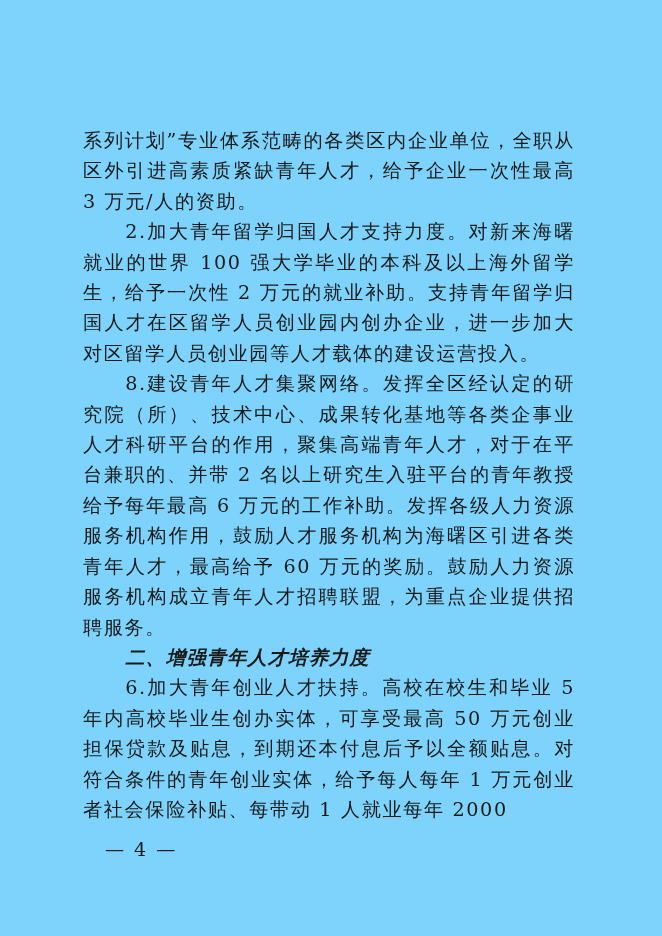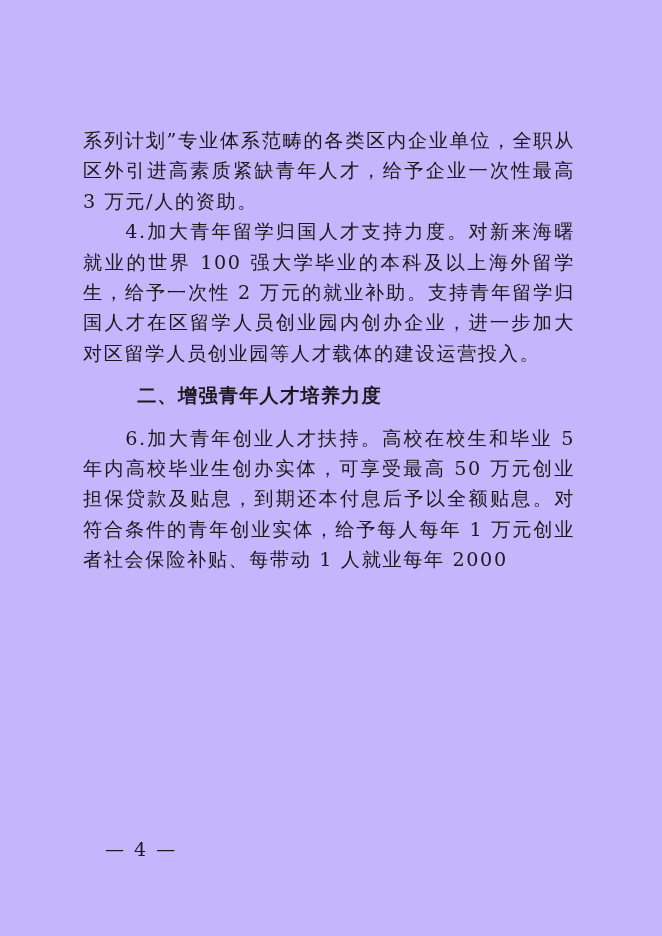--- a/index.html
+++ b/index.html
@@ -1,49 +1,52 @@
 <!DOCTYPE html>
 <html><head>
   <meta charset="utf-8">
   <style>
     html, body { margin: 0; padding: 0; background: #ffffff; }
     body { width: 662px; height: 936px; position: relative; overflow: hidden; }
     .page {
-      position: absolute; left: 0; top: 0; width: 662px; height: 936px; background: #c4b5fd;
+      position: absolute; left: 0; top: 0; width: 662px; height: 936px; background: #7dd3fc;
     }
     .text-block {
       position: absolute; left: 83px; top: 126px; width: 492px;
       font-family: "DejaVu Serif", "Liberation Serif", serif;
       font-size: 19.2px; line-height: 30.4px; color: #1a1a1a;
       text-align: justify; text-justify: inter-character;
       letter-spacing: 1.6px;
     }
     .para { margin: 0; }
     .indent { text-indent: 2.2em; }
     .lead { font-family: "DejaVu Serif", serif; font-weight: normal; }
     .heading {
-      margin: 12px; text-indent: 2.2em; font-family: "DejaVu Sans", "Liberation Sans", sans-serif;
-      font-weight: bold; letter-spacing: 1.2px;
+      margin: 0; text-indent: 2.2em; font-family: "DejaVu Sans", "Liberation Sans", sans-serif;
+      font-weight: bold; letter-spacing: 1.2px; font-style: italic;
     }
     .page-number {
       position: absolute; left: 105px; top: 838px;
       font-family: "DejaVu Serif", "Liberation Serif", serif;
       font-size: 19px; color: #1a1a1a; letter-spacing: 2px;
     }
   </style>
 </head>
 <body>
 
 <div class="page">
   <div class="text-block">
     <p class="para">
       <span>系列计划”专业体系范畴的各类区内企业单位，全职从区外引进高素质紧缺青年人才，给予企业一次性最高 3 万元/人的资助。</span>
     </p>
     <p class="para indent">
-      <span class="lead">4.加大青年留学归国人才支持力度。</span><span>对新来海曙就业的世界 100 强大学毕业的本科及以上海外留学生，给予一次性 2 万元的就业补助。支持青年留学归国人才在区留学人员创业园内创办企业，进一步加大对区留学人员创业园等人才载体的建设运营投入。</span>
+      <span class="lead">2.加大青年留学归国人才支持力度。</span><span>对新来海曙就业的世界 100 强大学毕业的本科及以上海外留学生，给予一次性 2 万元的就业补助。支持青年留学归国人才在区留学人员创业园内创办企业，进一步加大对区留学人员创业园等人才载体的建设运营投入。</span>
+    </p>
+    <p class="para indent">
+      <span class="lead">8.建设青年人才集聚网络。</span><span>发挥全区经认定的研究院（所）、技术中心、成果转化基地等各类企事业人才科研平台的作用，聚集高端青年人才，对于在平台兼职的、并带 2 名以上研究生入驻平台的青年教授给予每年最高 6 万元的工作补助。发挥各级人力资源服务机构作用，鼓励人才服务机构为海曙区引进各类青年人才，最高给予 60 万元的奖励。鼓励人力资源服务机构成立青年人才招聘联盟，为重点企业提供招聘服务。</span>
     </p>
     <p class="heading">二、增强青年人才培养力度</p>
     <p class="para indent">
       <span class="lead">6.加大青年创业人才扶持。</span><span>高校在校生和毕业 5 年内高校毕业生创办实体，可享受最高 50 万元创业担保贷款及贴息，到期还本付息后予以全额贴息。对符合条件的青年创业实体，给予每人每年 1 万元创业者社会保险补贴、每带动 1 人就业每年 2000</span>
     </p>
   </div>
   <div class="page-number">— 4 —</div>
 </div>
 
 </body></html>

